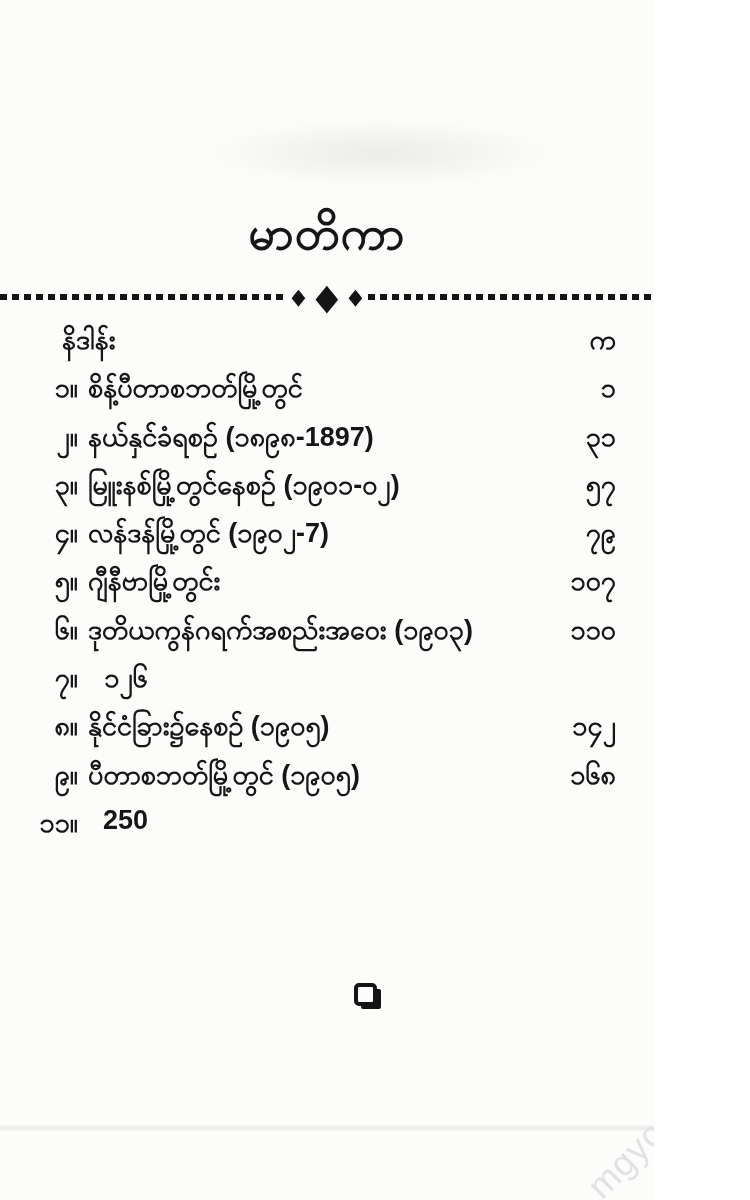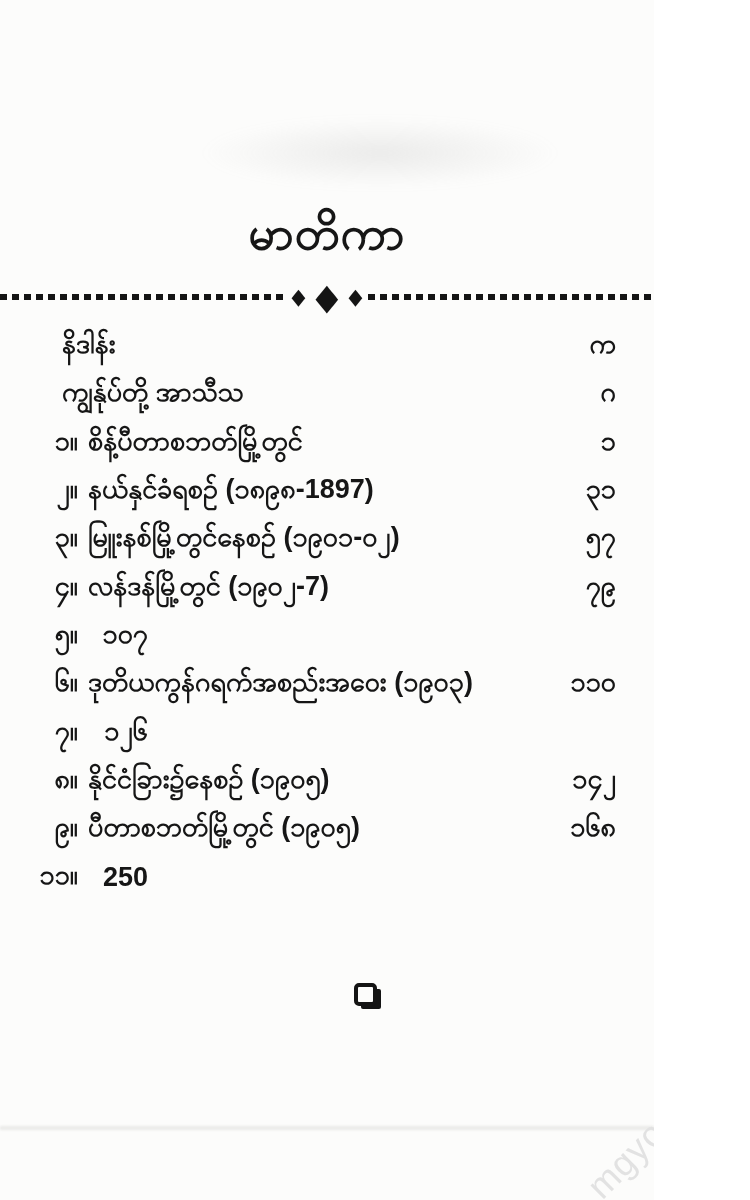--- a/index.html
+++ b/index.html
@@ -40,21 +40,21 @@
     display:inline-block;color:#141414;line-height:1;
     transform:scaleX(0.82);
     margin:0 4px;
   }
   .divider .dia.small{font-size:22px;}
   .divider .dia.large{font-size:36px;margin:0 2px;}
   .toc{
     position:absolute;left:0;top:322px;width:100%;
   }
   .toc-row{
-    display:flex;align-items:center;
+    display:flex;align-items:flex-start;
     height:48.3px;
     padding-right:38px;box-sizing:border-box;
     font-weight:700;font-size:27px;
     white-space:nowrap;
   }
   .toc-row .num{
     width:88px;flex:0 0 88px;text-align:right;
     padding-right:10px;box-sizing:border-box;
   }
   .toc-row.nonum .num{width:62px;flex:0 0 62px;}
@@ -97,25 +97,20 @@
     <span class="dashes"></span>
   </div>
 
   <div class="toc" id="toc">
     <div class="toc-row nonum">
       <span class="num"></span>
       <span class="label">နိဒါန်း</span>
       <span class="pagenum">က</span>
     </div>
 
-    <div class="toc-row nonum">
-      <span class="num"></span>
-      <span class="label">ကျွန်ုပ်တို့ အာသီသ</span>
-      <span class="pagenum">ဂ</span>
-    </div>
 
     <div class="toc-row">
       <span class="num">၁။</span>
       <span class="label">စိန့်ပီတာစဘတ်မြို့တွင်</span>
       <span class="pagenum">၁</span>
     </div>
 
     <div class="toc-row">
       <span class="num">၂။</span>
       <span class="label">နယ်နှင်ခံရစဉ်  (၁၈၉၈-1897)</span>
@@ -129,20 +124,21 @@
     </div>
 
     <div class="toc-row">
       <span class="num">၄။</span>
       <span class="label">လန်ဒန်မြို့တွင်  (၁၉၀၂-7)</span>
       <span class="pagenum">၇၉</span>
     </div>
 
     <div class="toc-row">
       <span class="num">၅။</span>
+      <span class="label">ဂျီနီဗာမြို့တွင်း</span>
       <span class="pagenum">၁၀၇</span>
     </div>
 
     <div class="toc-row">
       <span class="num">၆။</span>
       <span class="label">ဒုတိယကွန်ဂရက်အစည်းအဝေး  (၁၉၀၃)</span>
       <span class="pagenum">၁၁၀</span>
     </div>
 
     <div class="toc-row">

